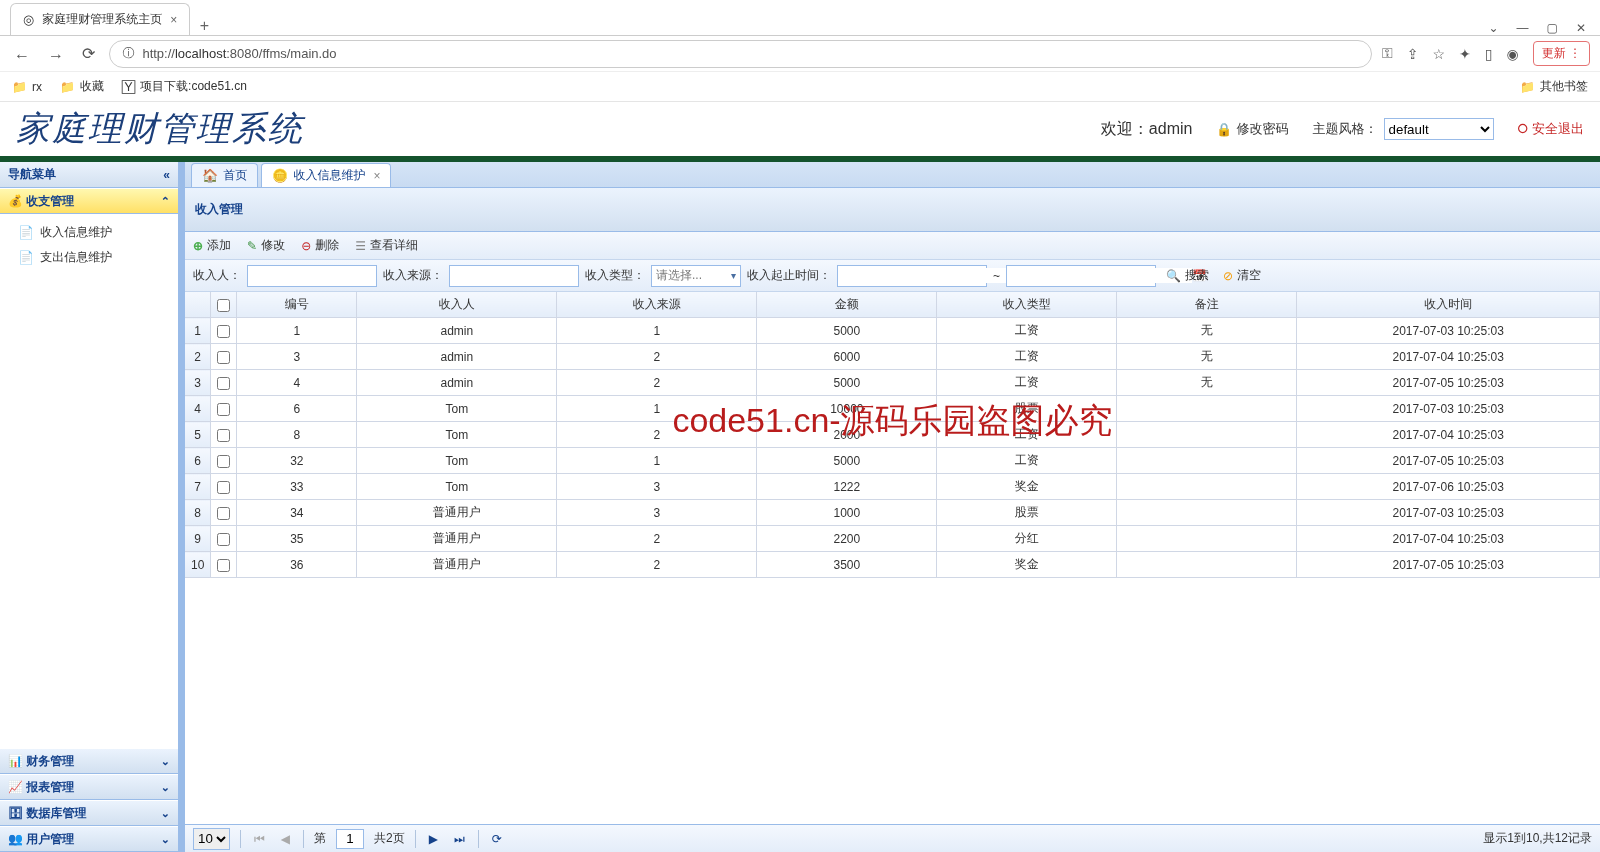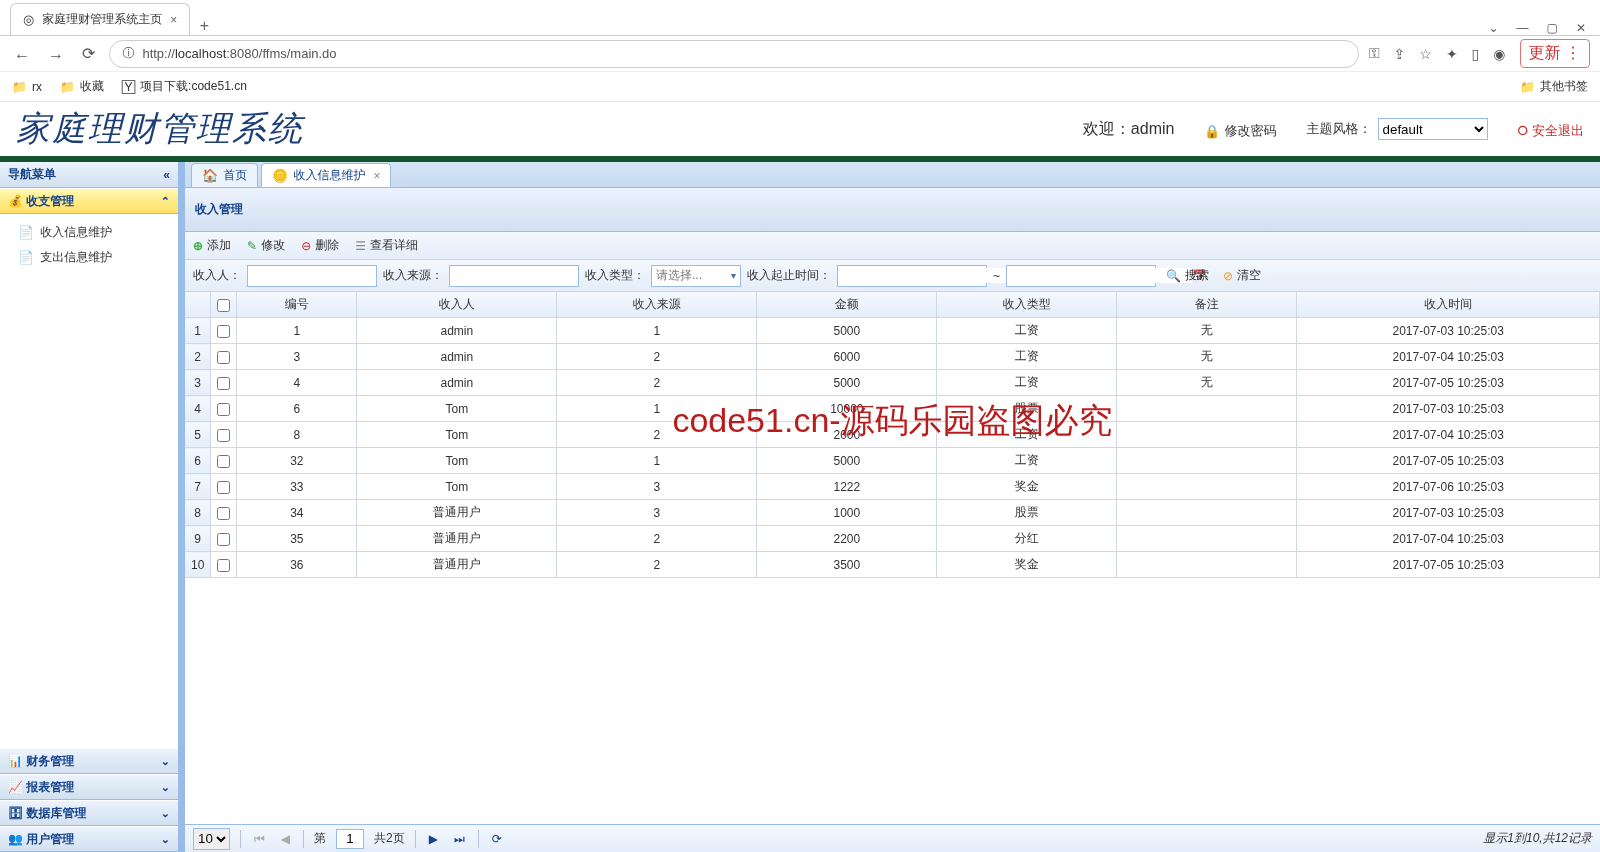--- a/index.html
+++ b/index.html
@@ -12,30 +12,30 @@
 .browser-tab .close { color: #666; cursor: pointer; }
 .new-tab { width: 28px; text-align: center; color: #666; font-size: 16px; cursor: pointer; }
 .win-controls { margin-left: auto; display: flex; gap: 18px; padding: 0 14px; color: #555; }
 
 .addr-bar { height: 36px; display: flex; align-items: center; padding: 0 10px; gap: 10px; border-bottom: 1px solid #eee; }
 .nav-btn { color: #555; font-size: 16px; padding: 0 4px; cursor: pointer; }
 .url-box { flex: 1; display: flex; align-items: center; gap: 8px; border: 1px solid #ccc; border-radius: 16px; height: 28px; padding: 0 12px; color: #555; }
 .url-box .url { font-size: 13px; }
 .url-box .url b { color: #333; font-weight: 500; }
 .right-icons { display: flex; align-items: center; gap: 14px; color: #555; font-size: 14px; }
-.update-btn { border: 1px solid #e57373; color: #d32f2f; border-radius: 4px; padding: 3px 8px; font-size: 16px; cursor: pointer; }
+.update-btn { border: 1px solid #e57373; color: #d32f2f; border-radius: 4px; padding: 3px 8px; font-size: 12px; cursor: pointer; }
 
 .bookmarks { height: 30px; display: flex; align-items: center; gap: 18px; padding: 0 12px; border-bottom: 1px solid #e5e5e5; font-size: 12px; color: #333; }
 .bookmark-item { display: flex; align-items: center; gap: 5px; cursor: pointer; }
 .bookmark-item .folder { color: #f4b400; }
 .bookmarks-right { margin-left: auto; }
 
 .app-header { height: 60px; display: flex; align-items: center; padding: 0 16px; border-bottom: 6px solid #14532d; background: #fff; }
 .app-title { font-family: "STXingkai", "KaiTi", cursive; font-size: 34px; color: #1c3f7a; font-style: italic; letter-spacing: 2px; }
-.header-right { margin-left: auto; display: flex; align-items: flex-end; gap: 30px; font-size: 13px; }
+.header-right { margin-left: auto; display: flex; align-items: center; gap: 24px; font-size: 13px; }
 .welcome { font-size: 16px; }
 .header-link { display: flex; align-items: center; gap: 4px; cursor: pointer; color: #333; }
 .hdr-icon { color: #f59e0b; }
 .theme-select { display: flex; align-items: center; gap: 6px; }
 .theme-select select { width: 110px; height: 22px; border: 1px solid #99bbe8; background: #fff; }
 .logout { color: #c62828; }
 .logout .ico { color: #c62828; }
 
 .app-body { display: flex; height: calc(852px - 36px - 36px - 30px - 60px); }
 .sidebar { width: 184px; border-right: 6px solid #99bbe8; background: #dfe8f6; display: flex; flex-direction: column; position: relative; }
@@ -85,21 +85,21 @@
 td.ck input, th.ck input { vertical-align: middle; }
 
 .watermark { position: absolute; top: 20%; left: 50%; transform: translate(-50%, 0); font-size: 34px; color: #b91c1c; white-space: nowrap; pointer-events: none; font-family: Arial, "Microsoft YaHei"; }
 
 .pager { height: 28px; background: linear-gradient(#f4f8fe,#e4edf9); border-top: 1px solid #99bbe8; display: flex; align-items: center; padding: 0 8px; gap: 10px; }
 .pager select { height: 22px; border: 1px solid #99bbe8; }
 .pager .sep { width: 1px; height: 18px; background: #b0c4de; }
 .pager .pg-btn { color: #15428b; cursor: pointer; padding: 0 3px; }
 .pager .pg-btn.disabled { color: #aaa; }
 .pager input.pageno { width: 28px; height: 20px; text-align: center; border: 1px solid #99bbe8; }
-.pager .info { margin-left: auto; color: #333; font-style: italic; }
+.pager .info { margin-left: auto; color: #333; }
 </style>
 </head>
 <body>
 
 <div class="browser-chrome">
   <div class="tab-bar">
     <div class="browser-tab">
       <span class="globe">◎</span>
       <span>家庭理财管理系统主页</span>
       <span class="close">×</span>

